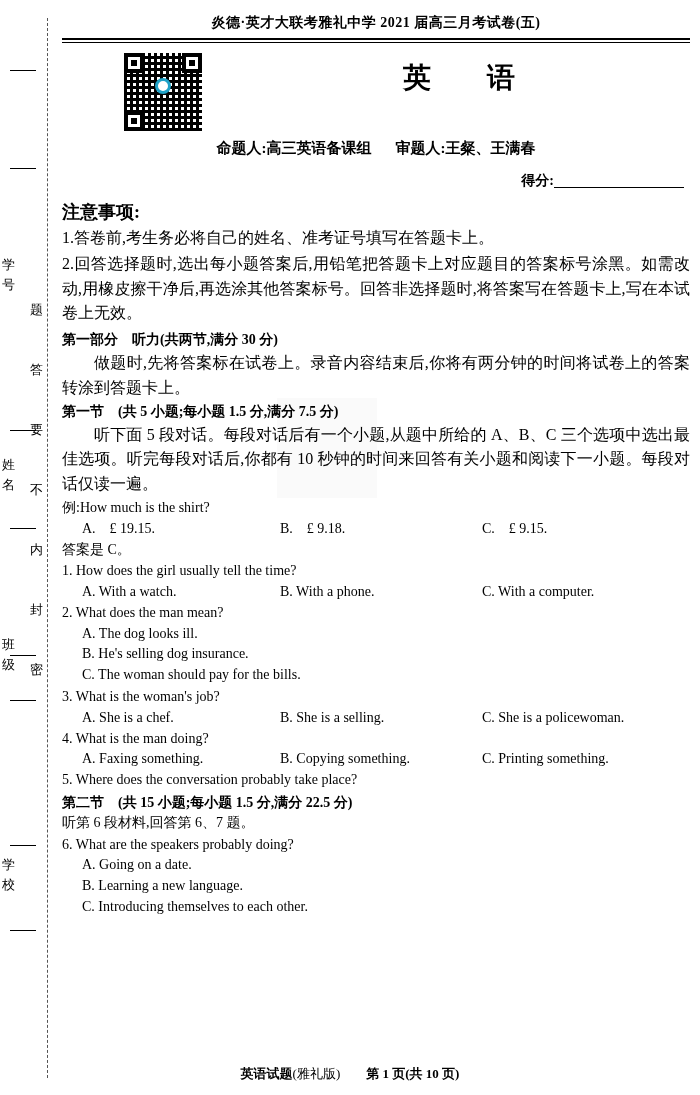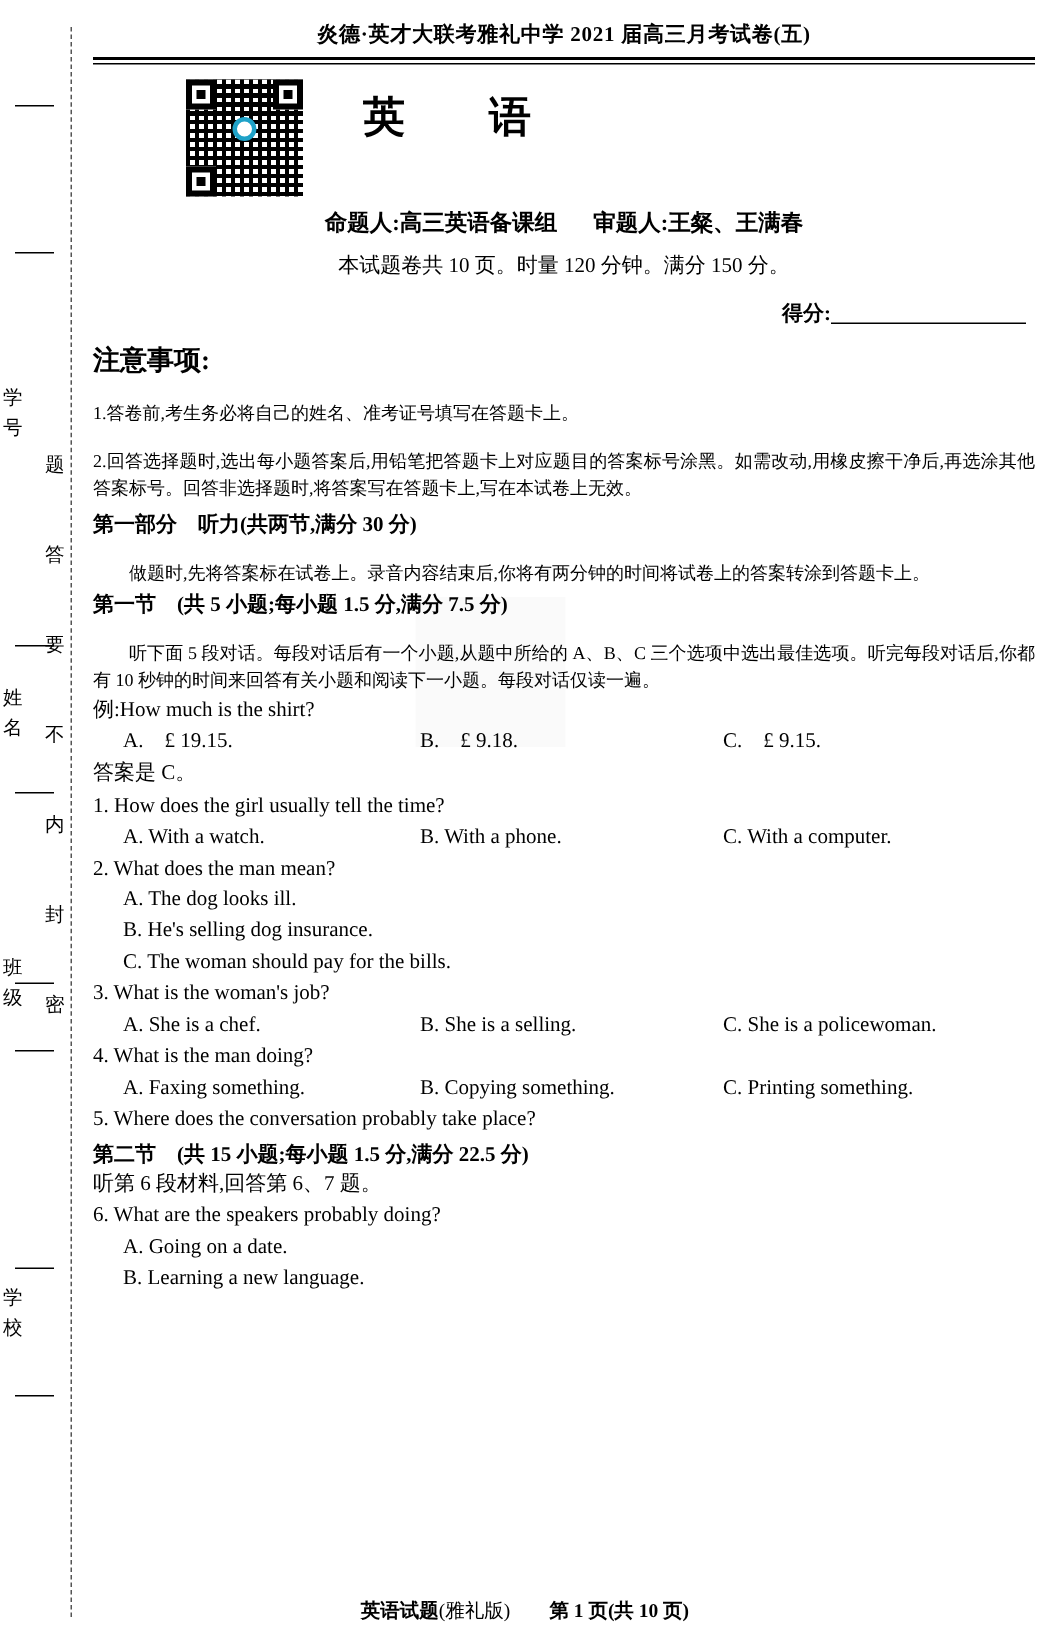--- a/index.html
+++ b/index.html
@@ -131,21 +131,21 @@
     width: 6px;
     height: 6px;
     background: #000;
     margin: 3px auto;
   }
   .subject {
     position: absolute;
     left: 180px;
     right: 0;
     top: 16px;
-    text-align: left;
+    text-align: center;
     font-size: 28px;
     font-weight: bold;
     letter-spacing: 14px;
   }
 
   .authors {
     text-align: center;
     font-size: 15px;
     font-weight: bold;
     margin-top: 14px;
@@ -171,22 +171,22 @@
     border-bottom: 1px solid #000;
     vertical-align: -3px;
   }
 
   .notice-title {
     margin-top: 10px;
     font-size: 18px;
     font-weight: bold;
   }
   p.body {
-    margin: 14px 0 0 0;
-    font-size: 12px;
+    margin: 2px 0 0 0;
+    font-size: 16px;
     line-height: 1.52;
     text-align: justify;
   }
   p.body.indent2 { text-indent: 2em; }
 
   .sec-head {
     margin-top: 6px;
     font-size: 14px;
     font-weight: bold;
   }
@@ -315,21 +315,20 @@
           </div>
         <div class="qr-inner"></div>
       </div>
       <div class="subject">英　语</div>
     </div>
 
     <div class="authors">
       <span>命题人:高三英语备课组</span><span class="gap"></span><span>审题人:王粲、王满春</span>
     </div>
 
-    <div class="paper-info">本试题卷共 10 页。时量 120 分钟。满分 150 分。</div>
 
     <div class="score-line">
       <span>得分:</span><span class="blank"></span>
     </div>
 
     <div class="notice-title">注意事项:</div>
     <p class="body">1.答卷前,考生务必将自己的姓名、准考证号填写在答题卡上。</p>
     <p class="body">2.回答选择题时,选出每小题答案后,用铅笔把答题卡上对应题目的答案标号涂黑。如需改动,用橡皮擦干净后,再选涂其他答案标号。回答非选择题时,将答案写在答题卡上,写在本试卷上无效。</p>
 
     <div class="sec-head">第一部分　听力(共两节,满分 30 分)</div>
@@ -373,20 +372,21 @@
     </div>
 
     <div class="q">5. Where does the conversation probably take place?</div>
 
     <div class="sub-head">第二节　(共 15 小题;每小题 1.5 分,满分 22.5 分)</div>
     <div class="q">听第 6 段材料,回答第 6、7 题。</div>
 
     <div class="q">6. What are the speakers probably doing?</div>
     <div class="opt-block">A. Going on a date.</div>
     <div class="opt-block">B. Learning a new language.</div>
+    <div class="opt-block">C. Introducing themselves to each other.</div>
 
     <div class="faint"></div>
   </div>
 
   <div class="footer">
     <span class="bold">英语试题</span><span>(雅礼版)</span>　　<span class="bold">第 1 页(共 10 页)</span>
   </div>
 
 </div>
 

